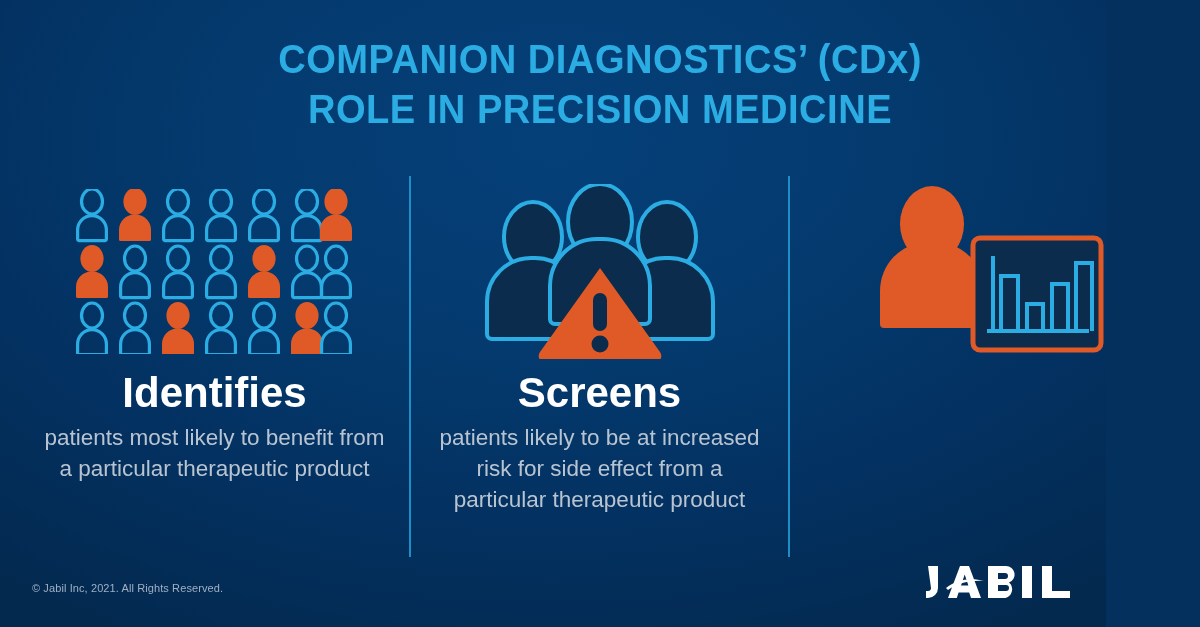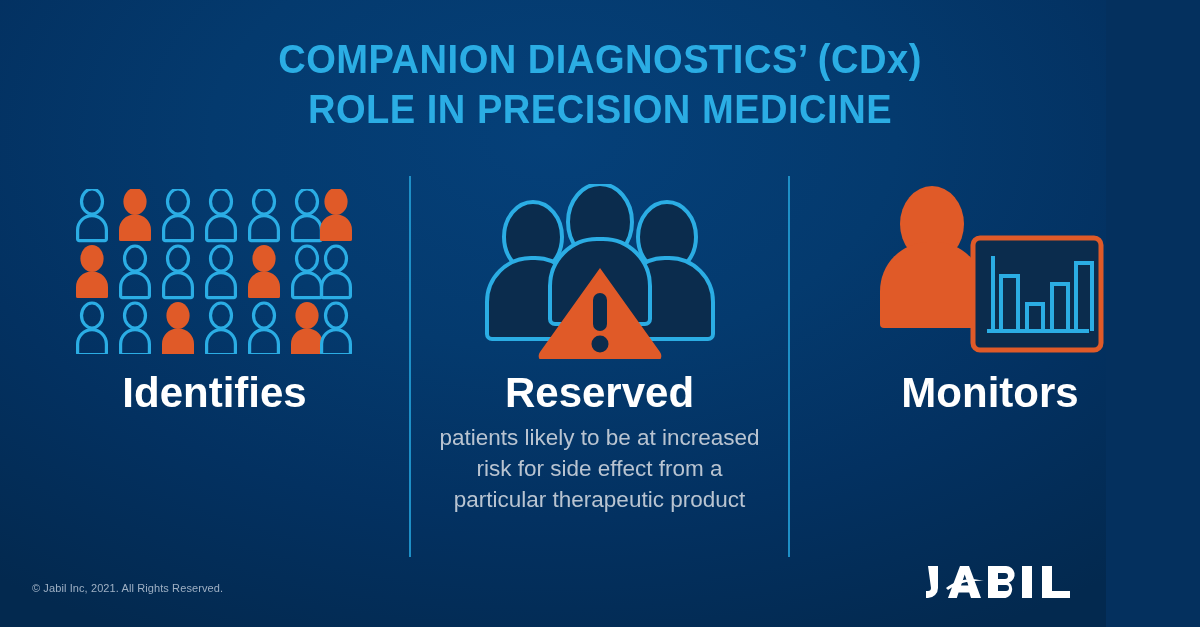--- a/index.html
+++ b/index.html
@@ -143,20 +143,21 @@
         <use href="#personA" x="0" y="114" stroke="#2BADE4"></use>
         <use href="#personA" x="43" y="114" stroke="#2BADE4"></use>
         <use href="#personB" x="86" y="114" fill="#E05A28"></use>
         <use href="#personA" x="129" y="114" stroke="#2BADE4"></use>
         <use href="#personA" x="172" y="114" stroke="#2BADE4"></use>
         <use href="#personB" x="215" y="114" fill="#E05A28"></use>
         <use href="#personA" x="244" y="114" stroke="#2BADE4"></use>
       </svg>
     </div>
     <div class="heading">Identifies</div>
+    <div class="blurb">patients most likely to benefit from a particular therapeutic product</div>
   </div>
 
   <div class="col col-2">
     <div class="art">
       <svg width="232" height="175" viewBox="0 0 232 175">
 
         <g>
           <ellipse cx="49" cy="53" rx="29" ry="35" fill="#0B2C4D" stroke="#2BADE4" stroke-width="4"></ellipse>
           <path d="M3 150 v-32 a44 44 0 0 1 44 -44 h4 a44 44 0 0 1 44 44 v32 a5 5 0 0 1 -5 5 h-82 a5 5 0 0 1 -5 -5 z" fill="#0B2C4D" stroke="#2BADE4" stroke-width="4"></path>
         </g>
@@ -171,21 +172,21 @@
           <path d="M66 135 v-33 a47 47 0 0 1 47 -47 h6 a47 47 0 0 1 47 47 v33 a5 5 0 0 1 -5 5 h-90 a5 5 0 0 1 -5 -5 z" fill="#0B2C4D" stroke="#2BADE4" stroke-width="4"></path>
         </g>
 
         <g>
           <path d="M116 84 L176 168 a7 7 0 0 1 -6 11 h-108 a7 7 0 0 1 -6 -11 z" fill="#E05A28"></path>
           <rect x="109" y="109" width="14" height="38" rx="7" fill="#0B2C4D"></rect>
           <circle cx="116" cy="160" r="8.5" fill="#0B2C4D"></circle>
         </g>
       </svg>
     </div>
-    <div class="heading">Reserved</div>
+    <div class="heading">Screens</div>
     <div class="blurb">patients likely to be at increased risk for side effect from a particular therapeutic product</div>
   </div>
 
   <div class="col col-3">
     <div class="art">
       <svg width="230" height="170" viewBox="0 0 230 170">
 
         <g fill="#E05A28">
           <ellipse cx="57" cy="38" rx="32" ry="38"></ellipse>
           <path d="M5 138 v-33 a49 49 0 0 1 49 -49 h6 a49 49 0 0 1 49 49 v33 a4 4 0 0 1 -4 4 h-96 a4 4 0 0 1 -4 -4 z"></path>
@@ -197,21 +198,20 @@
             <line x1="118" y1="70" x2="118" y2="145"></line>
             <path d="M126 145 v-55 h17 v55"></path>
             <path d="M152 145 v-27 h16 v27"></path>
             <path d="M177 145 v-47 h16 v47"></path>
             <path d="M201 145 v-68 h16 v68"></path>
             <line x1="112" y1="145" x2="214" y2="145" stroke-width="4"></line>
           </g>
         </g>
       </svg>
     </div>
-    <div class="heading">Monitors</div>
   </div>
 
   <div class="copyright">© Jabil Inc, 2021. All Rights Reserved.</div>
 
   <svg class="logo" viewBox="0 0 148 42">
     <g fill="#ffffff">
 
       <path d="M2 6 h10 v22 a10 10 0 0 1 -10 10 h-2 v-7 h2 a3 3 0 0 0 3 -3 z"></path>
 
       <path d="M22 38 L34 6 h9 L55 38 h-10 l-1.8 -5.4 h-10.6 L30.8 38 z M35 25.6 h7.4 L38.7 14.5 z"></path>

